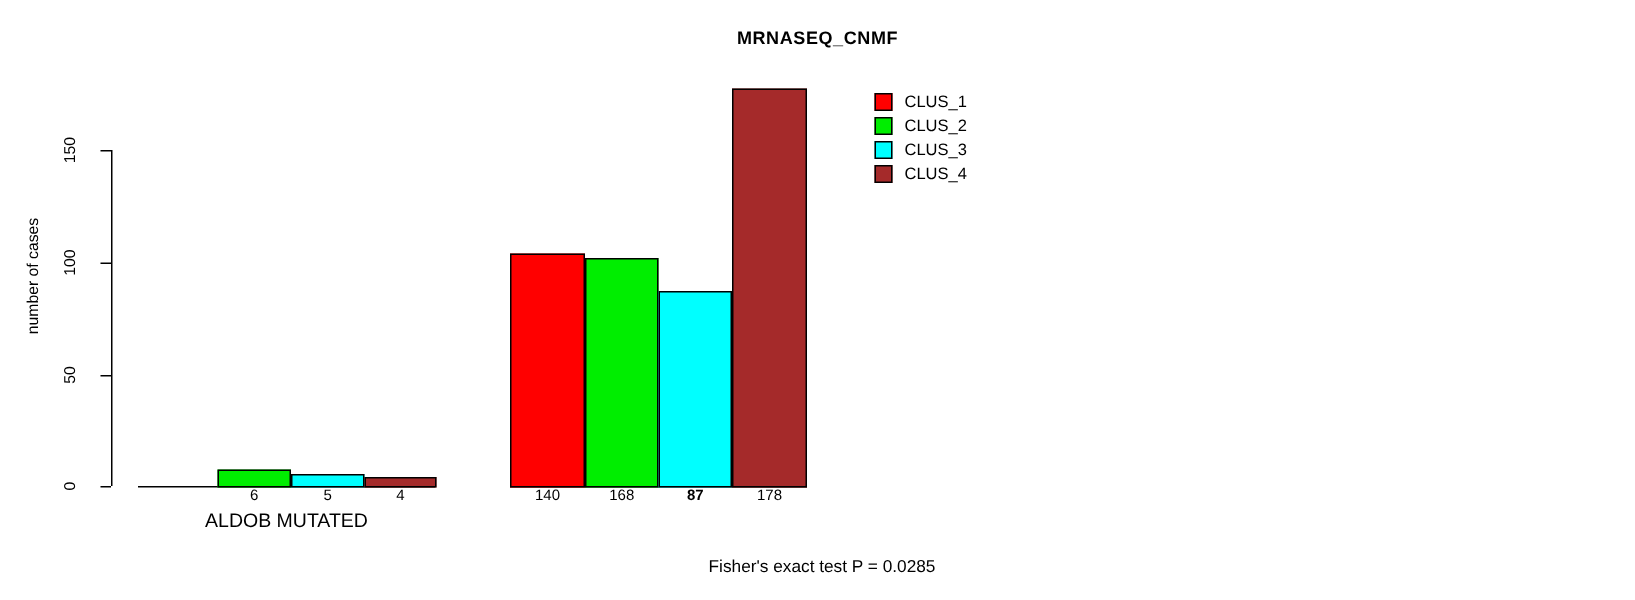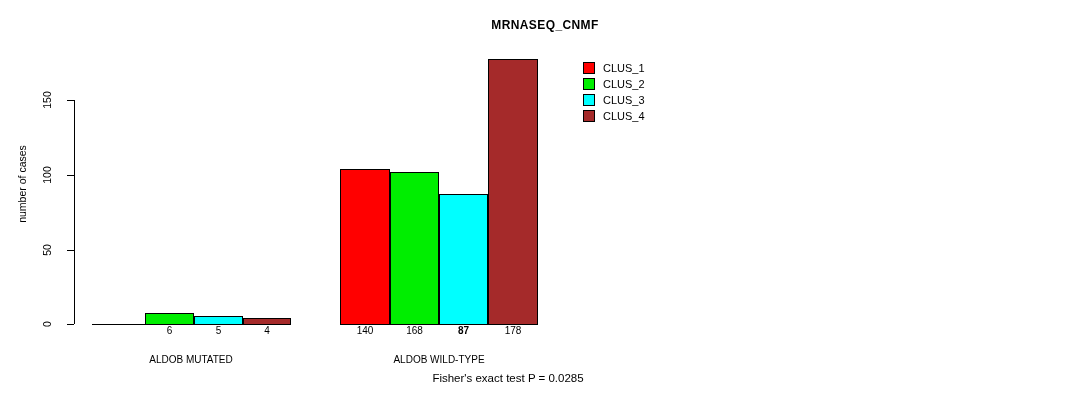--- a/index.html
+++ b/index.html
@@ -94,22 +94,22 @@
   }
   .bar-value {
     position: absolute;
     top: 325px;
     font-size: 10px;
     text-align: center;
     white-space: nowrap;
   }
   .group-label {
     position: absolute;
-    top: 354px;
-    font-size: 10px;
+    top: 339px;
+    font-size: 13px;
     text-align: center;
     white-space: nowrap;
   }
   
   .legend {
     position: absolute;
     left: 583px;
     top: 60px;
   }
   .legend-row {
@@ -129,20 +129,21 @@
     white-space: nowrap;
     line-height: 12px;
   }
   .footnote {
     position: absolute;
     left: 0;
     top: 372px;
     width: 946px;
     text-align: center;
     font-size: 11.5px;
+    padding-left: 40px;
   }
   .footnote-inner {
     display: inline-block;
     margin-left: 70px;
   }
 </style>
 </head>
 <body>
 
 <div id="chart-root">
@@ -189,21 +190,20 @@
     <div class="bar" style="left:340px; width:50px; top:169px; height:156px; background:#FF0000;"></div>
     <div class="bar" style="left:390px; width:49px; top:172px; height:153px; background:#00EE00;"></div>
     <div class="bar" style="left:439px; width:49px; top:194px; height:131px; background:#00FFFF;"></div>
     <div class="bar" style="left:488px; width:50px; top:59px; height:266px; background:#A52A2A;"></div>
 
     <div class="bar-value" style="left:340px; width:50px;">140</div>
     <div class="bar-value" style="left:390px; width:49px;">168</div>
     <div class="bar-value" style="left:439px; width:49px;font-weight:bold;">87</div>
     <div class="bar-value" style="left:488px; width:50px;text-align:center;">178</div>
 
-    <div class="group-label" style="left:340px; width:198px;">ALDOB WILD-TYPE</div>
 
   </div>
 
   <div class="legend">
     <div class="legend-row">
       <span class="legend-swatch" style="background:#FF0000;"></span>
       <span class="legend-text">CLUS_1</span>
     </div>
     <div class="legend-row">
       <span class="legend-swatch" style="background:#00EE00;"></span>

